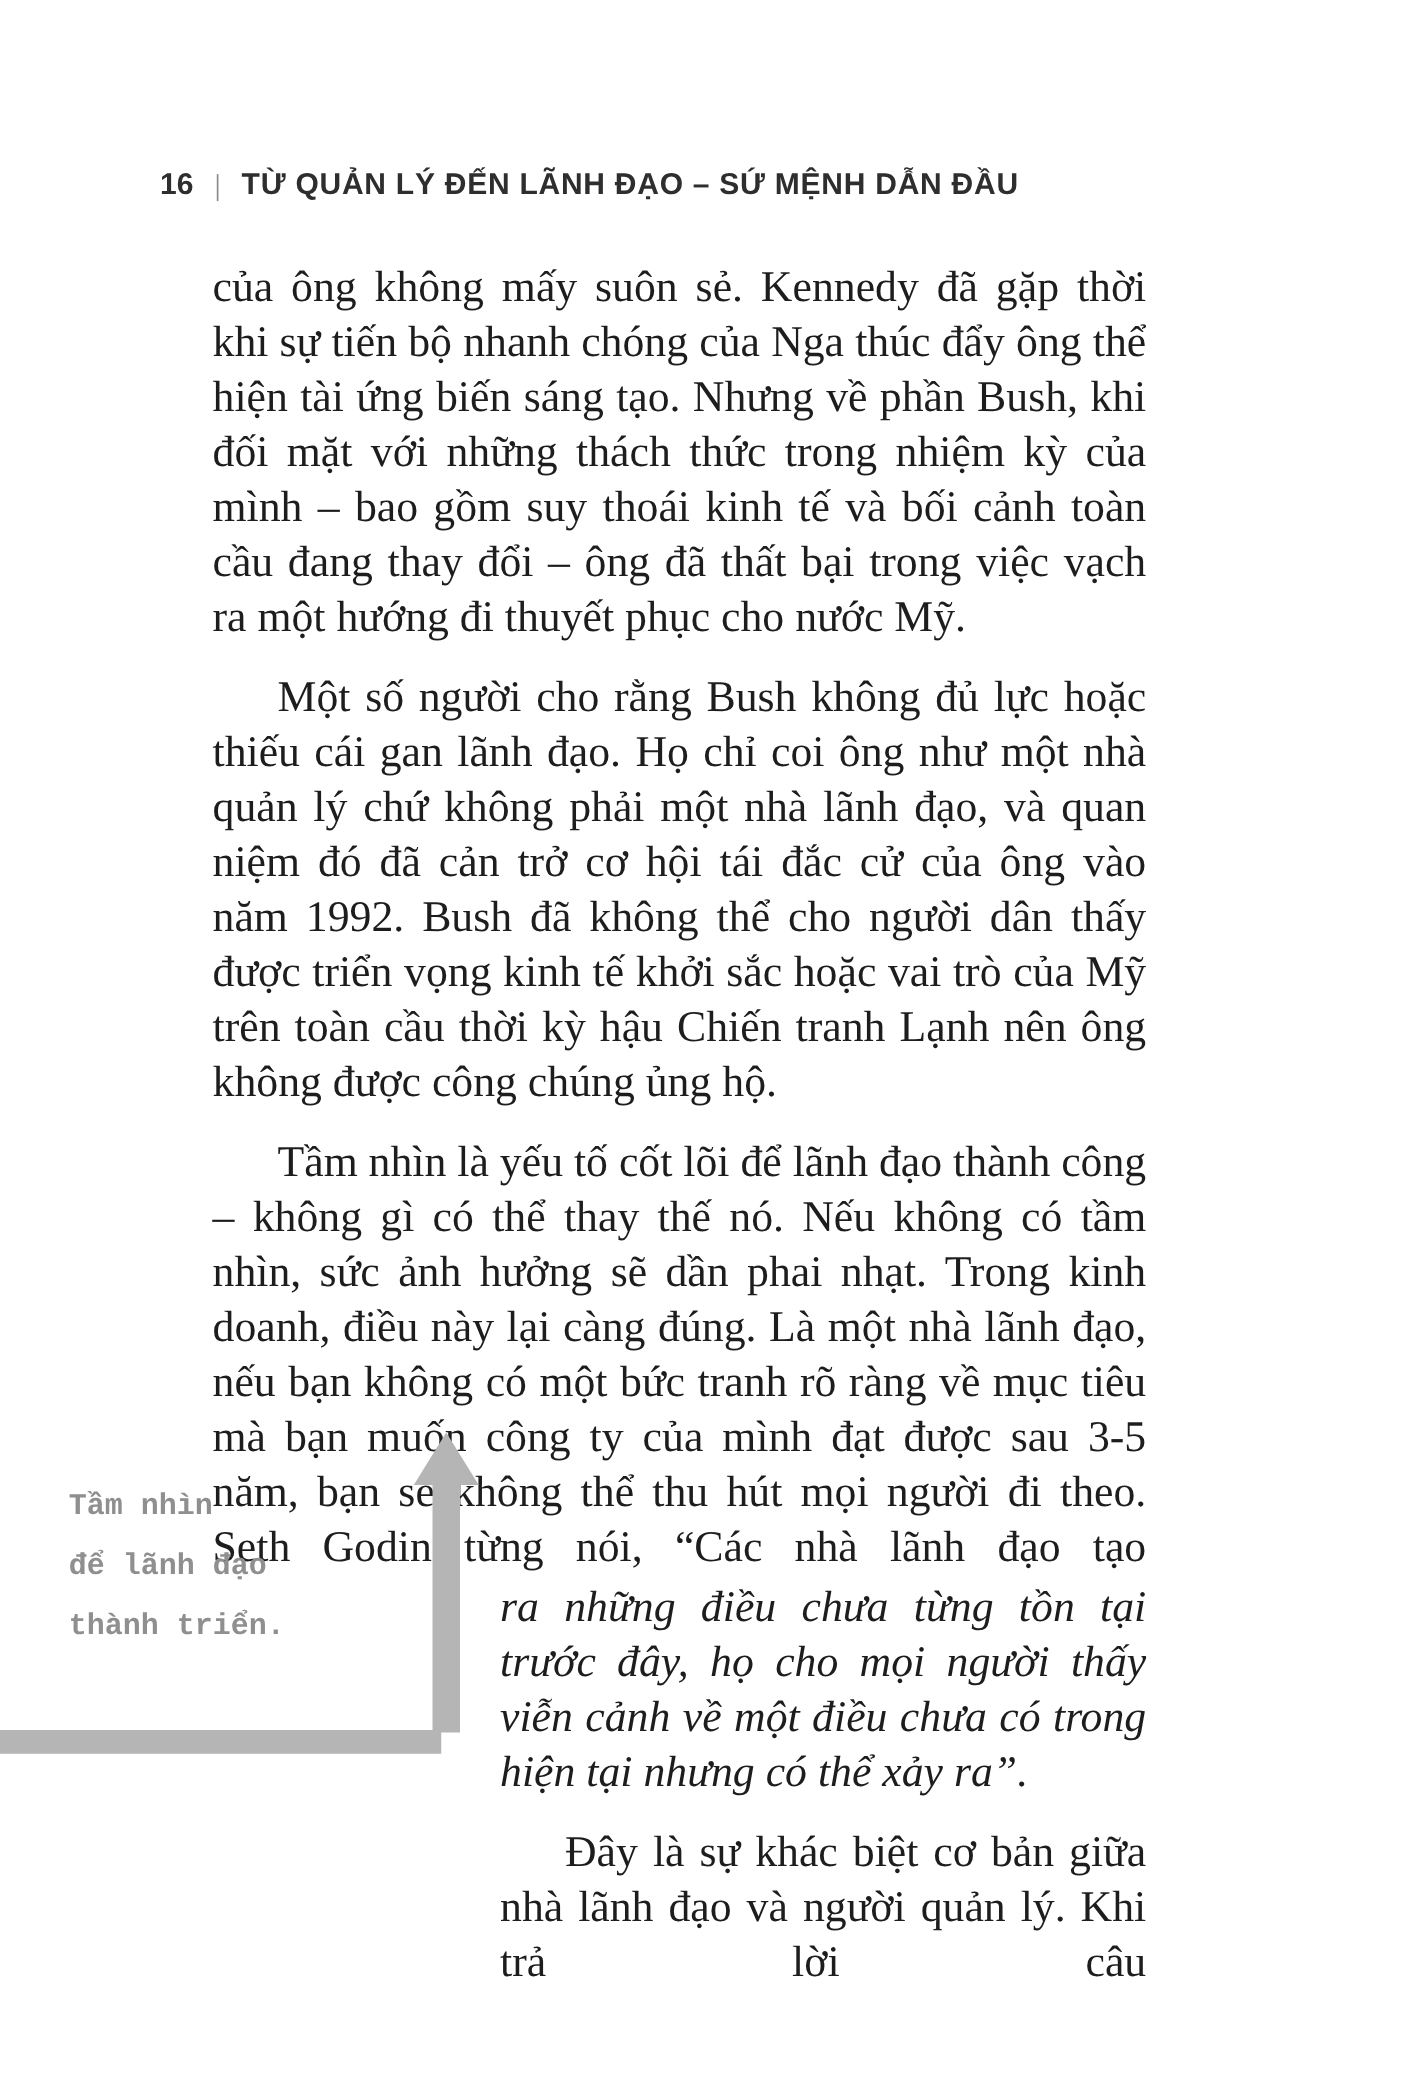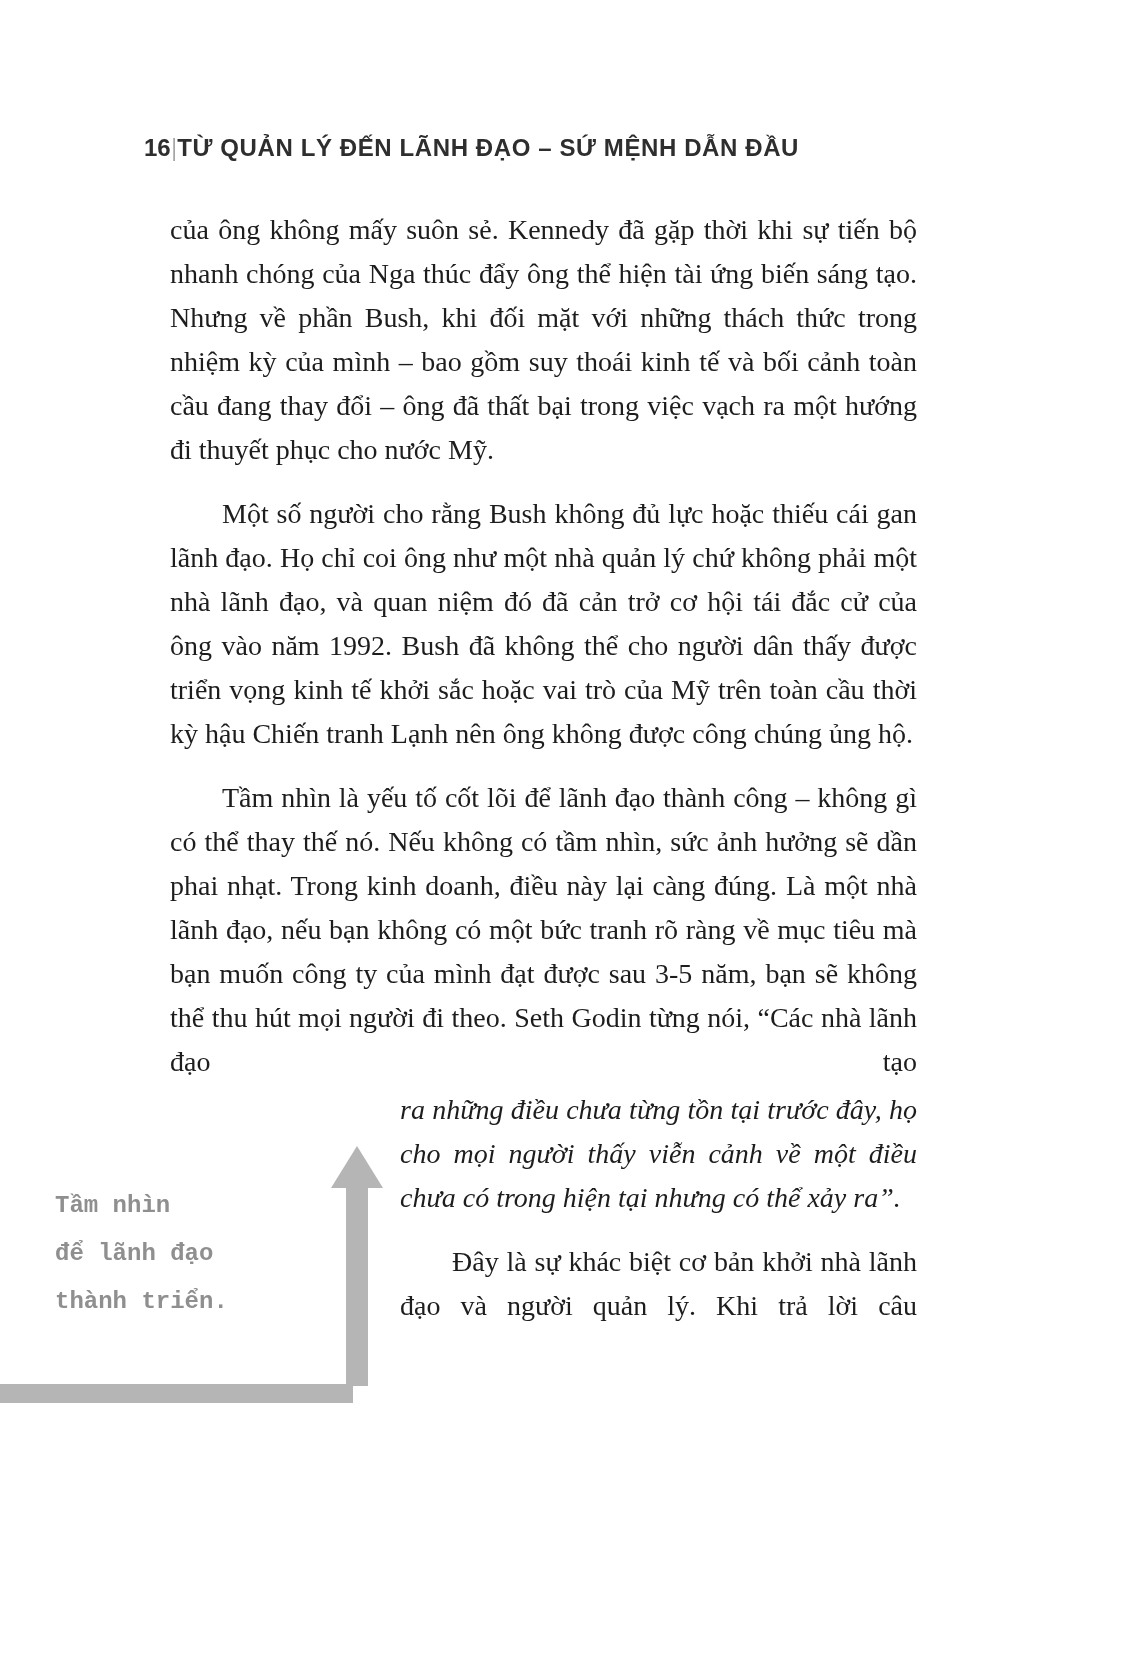--- a/index.html
+++ b/index.html
@@ -17,38 +17,38 @@
     background: #ffffff;
   }
 
   
   .header {
     position: absolute;
     left: 128px;
     top: 134px;
     display: flex;
     align-items: flex-end;
+    gap: 16px;
     font-family: "Liberation Sans", sans-serif;
     font-size: 24px;
     font-weight: 600;
     color: #2e2e2e;
     letter-spacing: 0.6px;
     white-space: nowrap;
-    margin-left: 16px;
   }
   .header .page-num { font-weight: 700; letter-spacing: 0; }
   .header .sep { font-weight: 400; color: #8a8a8a; font-size: 23px; transform: scaleX(0.7); }
 
   
   .text-col {
     position: absolute;
     left: 170px;
     top: 208px;
     width: 747px;
-    font-size: 28px;
+    font-size: 35px;
     line-height: 44px;
     color: #1d1d1d;
     text-align: justify;
   }
   .para { margin: 0 0 20px 0; text-indent: 52px; }
   .para.no-indent { text-indent: 0; }
   .para.p3-full { margin-bottom: 4px; text-align-last: justify; }
   .para.p3-wrapped { text-indent: 0; margin-left: 230px; margin-bottom: 20px; font-style: italic; }
   .para.p4 { margin-left: 230px; text-align-last: justify; margin-bottom: 0; }
 
@@ -103,21 +103,21 @@
     <span class="page-num">16</span>
     <span class="sep">|</span>
     <span class="title">TỪ QUẢN LÝ ĐẾN LÃNH ĐẠO – SỨ MỆNH DẪN ĐẦU</span>
   </header>
 
   <main class="text-col">
     <p class="para no-indent">của ông không mấy suôn sẻ. Kennedy đã gặp thời khi sự tiến bộ nhanh chóng của Nga thúc đẩy ông thể hiện tài ứng biến sáng tạo. Nhưng về phần Bush, khi đối mặt với những thách thức trong nhiệm kỳ của mình – bao gồm suy thoái kinh tế và bối cảnh toàn cầu đang thay đổi – ông đã thất bại trong việc vạch ra một hướng đi thuyết phục cho nước Mỹ.</p>
     <p class="para">Một số người cho rằng Bush không đủ lực hoặc thiếu cái gan lãnh đạo. Họ chỉ coi ông như một nhà quản lý chứ không phải một nhà lãnh đạo, và quan niệm đó đã cản trở cơ hội tái đắc cử của ông vào năm 1992. Bush đã không thể cho người dân thấy được triển vọng kinh tế khởi sắc hoặc vai trò của Mỹ trên toàn cầu thời kỳ hậu Chiến tranh Lạnh nên ông không được công chúng ủng hộ.</p>
     <p class="para p3-full">Tầm nhìn là yếu tố cốt lõi để lãnh đạo thành công – không gì có thể thay thế nó. Nếu không có tầm nhìn, sức ảnh hưởng sẽ dần phai nhạt. Trong kinh doanh, điều này lại càng đúng. Là một nhà lãnh đạo, nếu bạn không có một bức tranh rõ ràng về mục tiêu mà bạn muốn công ty của mình đạt được sau 3-5 năm, bạn sẽ không thể thu hút mọi người đi theo. Seth Godin từng nói, “Các nhà lãnh đạo tạo</p>
     <p class="para p3-wrapped">ra những điều chưa từng tồn tại trước đây, họ cho mọi người thấy viễn cảnh về một điều chưa có trong hiện tại nhưng có thể xảy ra”.</p>
-    <p class="para p4">Đây là sự khác biệt cơ bản khởi nhà lãnh đạo và người quản lý. Khi trả lời câu</p>
+    <p class="para p4">Đây là sự khác biệt cơ bản giữa nhà lãnh đạo và người quản lý. Khi trả lời câu</p>
   </main>
 
   <aside class="pullquote">
     <div>Tầm nhìn</div>
     <div>để lãnh đạo</div>
     <div>thành triển.</div>
   </aside>
 
   <div class="arrow-head"></div>
   <div class="arrow-shaft"></div>

